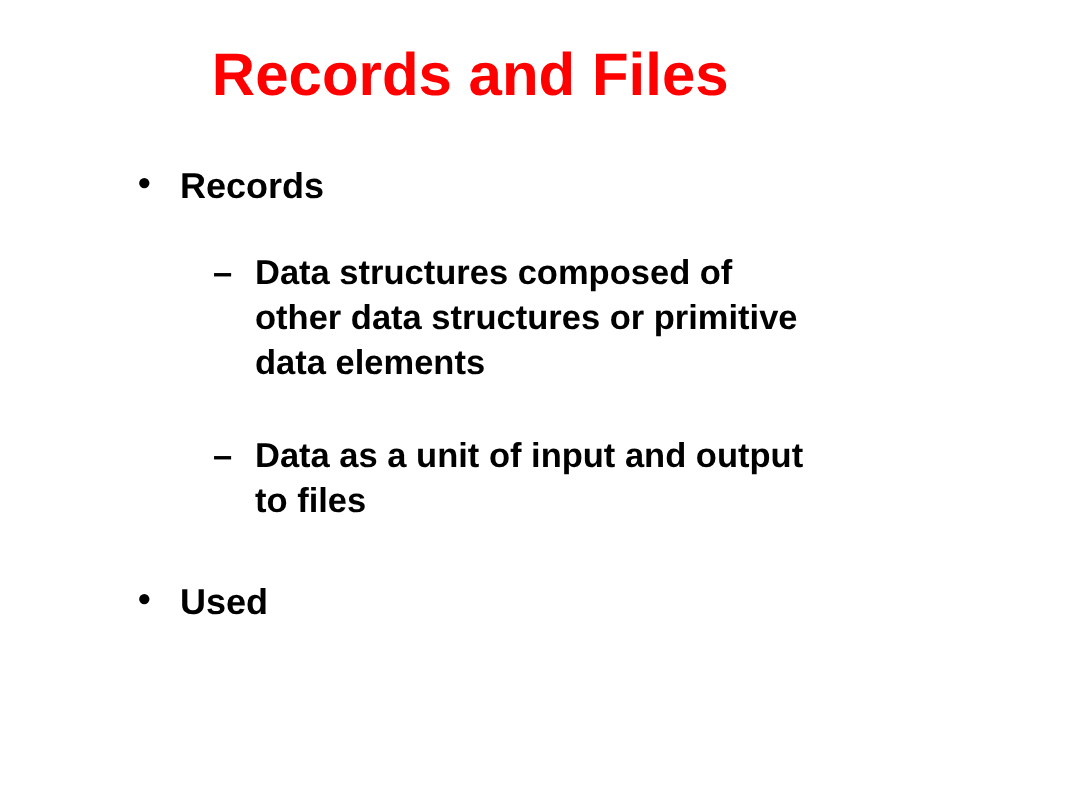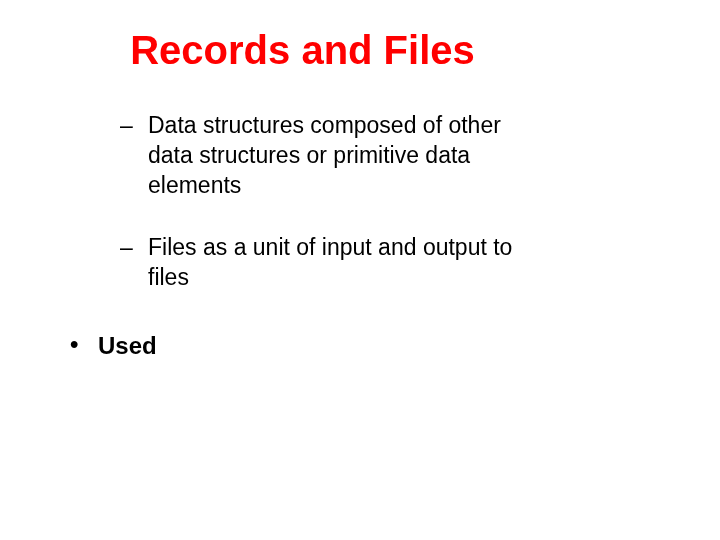--- a/index.html
+++ b/index.html
@@ -10,21 +10,21 @@
     background: #ffffff;
     font-family: "Comic Sans MS", "Comic Sans", cursive, sans-serif;
     color: #000000;
     overflow: hidden;
   }
   .slide {
     width: 605px;
     height: 540px;
     position: relative;
     box-sizing: border-box;
-    padding: 20px 50px 30px 50px;
+    padding: 20px 50px 30px 72px;
   }
   .title {
     text-align: center;
     color: #ff0000;
     font-weight: bold;
     font-size: 40px;
     margin-top: 8px;
     margin-bottom: 38px;
   }
   .l1 {
@@ -38,21 +38,21 @@
   .l1::before {
     content: "•";
     position: absolute;
     left: 0;
     top: 0;
     font-size: 24px;
     line-height: 1;
   }
   .l2 {
     font-size: 23px;
-    font-weight: normal;
+    font-weight: bold;
     margin-left: 70px;
     margin-right: 10px;
     margin-bottom: 32px;
     position: relative;
     padding-left: 28px;
     line-height: 1.3;
   }
   .l2::before {
     content: "–";
     position: absolute;
@@ -64,21 +64,22 @@
   }
 </style>
 </head>
 <body>
 
 <div class="slide">
 
   <div class="title">Records and Files</div>
 
   <div class="group">
+    <div class="l1">Records</div>
     <div class="l2">Data structures composed of other data structures or primitive data elements</div>
-    <div class="l2">Files as a unit of input and output to files</div>
+    <div class="l2">Data as a unit of input and output to files</div>
   </div>
 
   <div class="group">
     <div class="l1">Used</div>
   </div>
 
 </div>
 
 </body></html>

